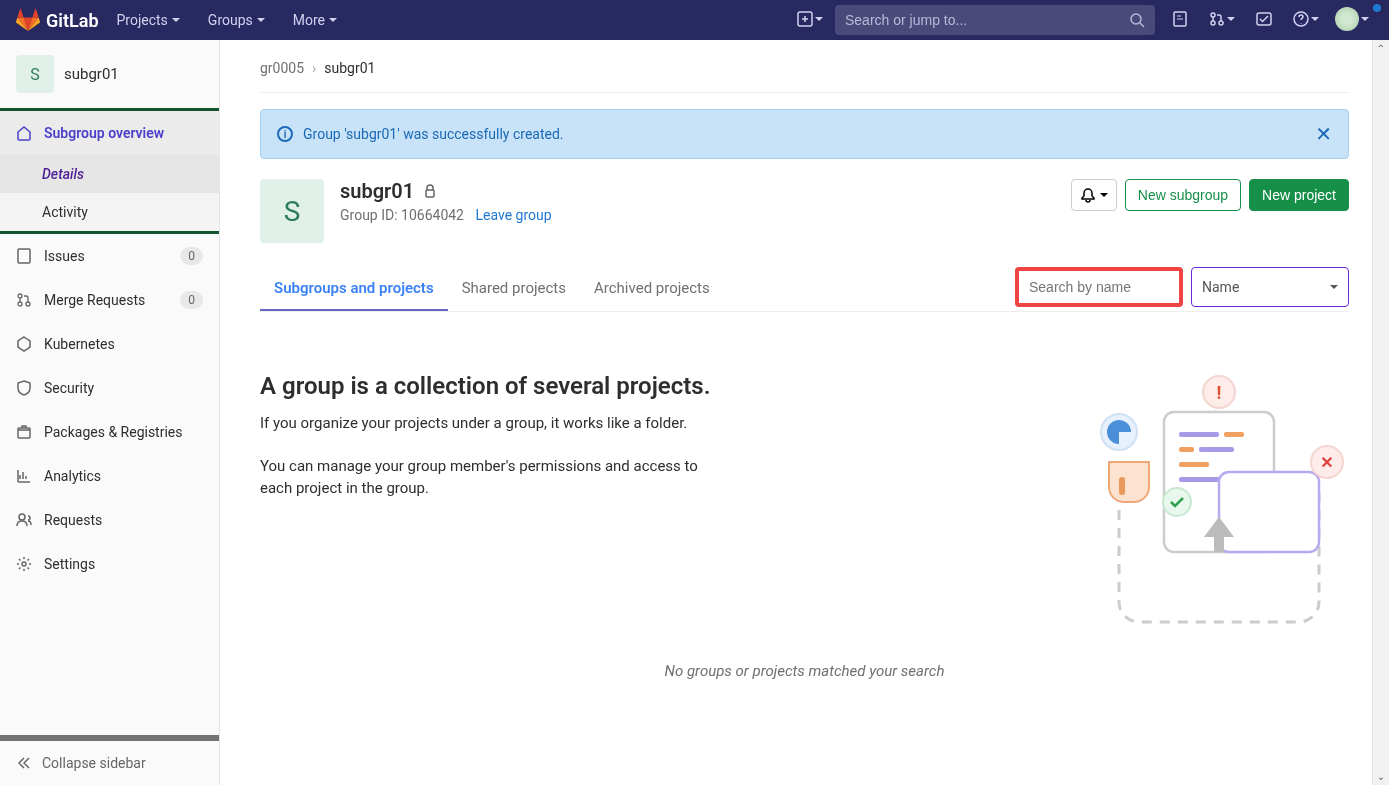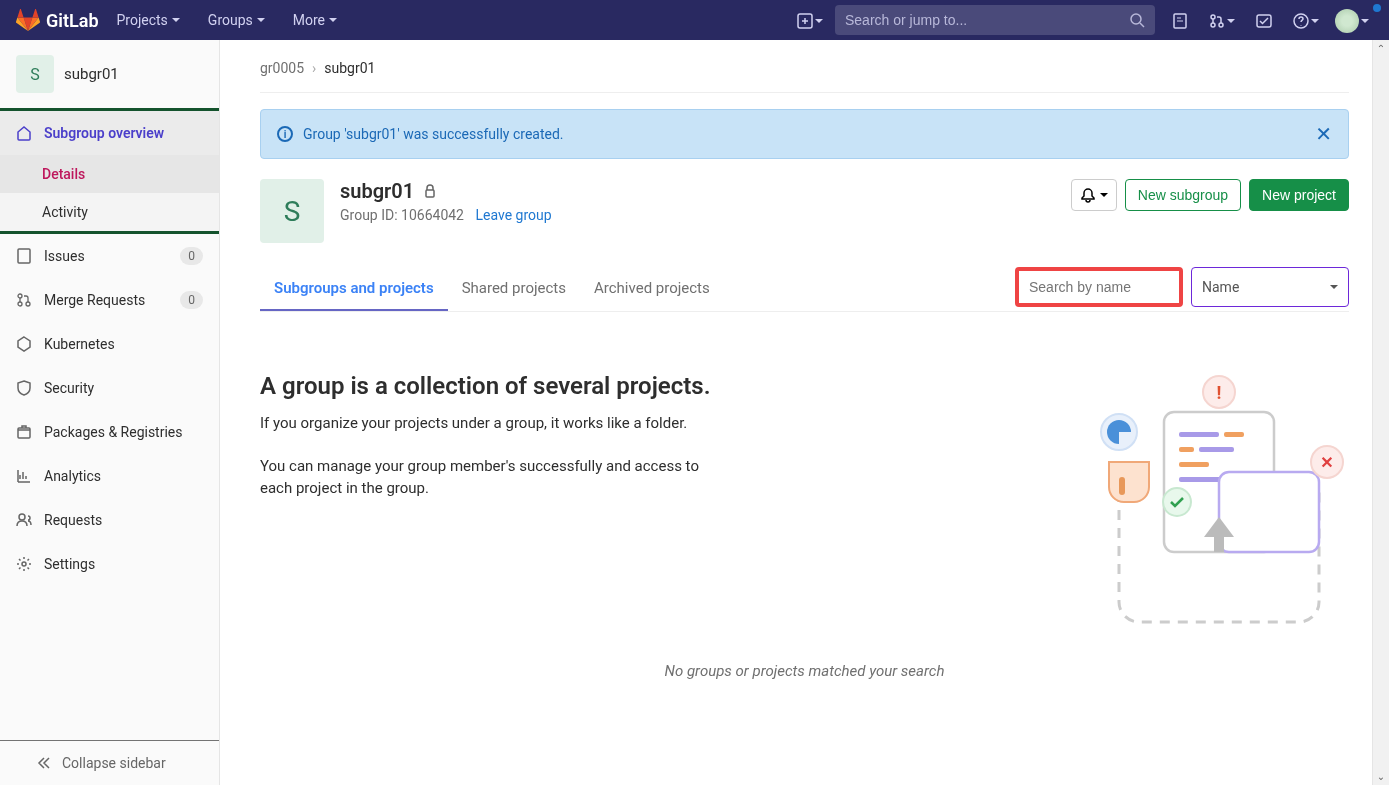--- a/index.html
+++ b/index.html
@@ -5,45 +5,45 @@
 * { box-sizing: border-box; margin: 0; padding: 0; }
 body { font-family: -apple-system, BlinkMacSystemFont, "Segoe UI", Roboto, sans-serif; font-size: 14px; color: #2e2e2e; background: #fff; overflow: hidden; }
 .page { width: 1389px; height: 785px; position: relative; display: flex; flex-direction: column; }
 
 
 .navbar { height: 40px; background: #292961; display: flex; align-items: center; padding: 0 16px; color: #fff; flex-shrink: 0; }
 .navbar-left { display: flex; align-items: center; gap: 8px; }
 .logo { display: flex; align-items: center; gap: 6px; font-weight: 600; font-size: 18px; }
 .logo svg { width: 24px; height: 24px; }
 .nav-item { display: flex; align-items: center; gap: 4px; padding: 0 10px; height: 40px; color: #d1d1f0; cursor: pointer; font-size: 14px; }
-.navbar-right { margin-left: auto; display: flex; align-items: flex-end; gap: 8px; }
+.navbar-right { margin-left: auto; display: flex; align-items: flex-start; gap: 8px; }
 .icon-btn { width: 34px; height: 28px; display: flex; align-items: center; justify-content: center; border-radius: 4px; color: #d1d1f0; cursor: pointer; position: relative;}
 .icon-dd { display: flex; align-items: center; gap: 2px; padding: 0 4px; height: 28px; color: #d1d1f0; cursor: pointer;}
 .search-box { width: 320px; height: 30px; background: #4a4a7a; border-radius: 4px; display: flex; align-items: center; padding: 0 10px; color: #b8b8d9; }
 .search-box input { background: none; border: none; outline: none; flex: 1; color: #fff; font-size: 14px; }
 .search-box input::placeholder { color: #b8b8d9; }
 .avatar { width: 24px; height: 24px; border-radius: 50%; background: radial-gradient(circle, #d0e8d0 30%, #a8c8a8 100%); }
 .blue-dot::after { content: ''; position: absolute; top: 2px; right: 6px; width: 8px; height: 8px; background: #1f78d1; border-radius: 50%; border: 2px solid #292961; }
 
 
 .body { flex: 1; display: flex; overflow: hidden; position: relative; }
 .sidebar { width: 220px; background: #fafafa; border-right: 1px solid #e5e5e5; display: flex; flex-direction: column; }
 .sb-header { display: flex; align-items: center; gap: 10px; padding: 15px 16px; }
 .sb-avatar { width: 38px; height: 38px; border-radius: 4px; background: #e1f0e8; color: #2e7d5a; display: flex; align-items: center; justify-content: center; font-size: 16px; }
 .sb-title { font-size: 15px; color: #2e2e2e; }
 .sb-section { border-top: 3px solid #14532d; }
 .sb-item { display: flex; align-items: center; gap: 12px; padding: 0 16px; height: 44px; color: #2e2e2e; cursor: pointer; font-size: 14px; }
 .sb-item.active { background: #ebebeb; color: #4b3fca; font-weight: 600; }
 .sb-item .badge { margin-left: auto; background: #e8e8e8; border-radius: 10px; padding: 0 8px; font-size: 12px; color: #666; height: 18px; line-height: 18px; }
 .sb-subitem { padding: 0 16px 0 42px; height: 38px; display: flex; align-items: center; color: #2e2e2e; cursor: pointer; font-size: 14px; }
-.sb-subitem.selected { background: #e6e6e6; color: #be185d; font-weight: 500; border-left: 0; }
+.sb-subitem.selected { background: #e6e6e6; color: #4c1d95; font-weight: 500; border-left: 0; font-style: italic; }
 .sb-subgroup { background: #f4f4f4; }
 .sb-icon { width: 16px; height: 16px; color: #666; flex-shrink: 0; }
 .sb-item.active .sb-icon { color: #4b3fca; }
-.sb-footer { margin-top: auto; border-top: 1px solid #737373; padding-left: 20px; }
+.sb-footer { margin-top: auto; border-top: 6px solid #737373; }
 .sb-collapse { display: flex; align-items: center; gap: 10px; padding: 0 16px; height: 44px; color: #666; cursor: pointer; }
 
 
 .content { flex: 1; overflow: auto; padding: 20px 40px; }
 .breadcrumb { font-size: 14px; color: #707070; padding-bottom: 16px; display: flex; align-items: center; gap: 8px; }
 .breadcrumb-sep { color: #aaa; }
 .breadcrumb-current { color: #2e2e2e; }
 .hr { border-top: 1px solid #eee; margin-bottom: 16px; }
 
 .alert { background: #c8e3f7; border: 1px solid #a8d0f0; border-radius: 4px; padding: 14px 16px; display: flex; align-items: center; gap: 10px; margin-bottom: 20px; color: #1b69b6; }
@@ -309,21 +309,21 @@
             <span>Name</span>
             <span class="caret"></span>
           </div>
         </div>
       </div>
 
       <div class="empty">
         <div class="empty-text">
           <h2>A group is a collection of several projects.</h2>
           <p>If you organize your projects under a group, it works like a folder.</p>
-          <p>You can manage your group member's successfully and access to each project in the group.</p>
+          <p>You can manage your group member's permissions and access to each project in the group.</p>
         </div>
         <div class="empty-img">
           <svg viewBox="0 0 260 260" width="260" height="260">
             <path d="M30 120 v110 a20 20 0 0020 20 h160 a20 20 0 0020-20 V120" fill="none" stroke="#ccc" stroke-width="3" stroke-dasharray="10 8"></path>
             <path d="M20 90 h40 v25 a15 15 0 01-15 15 h-10 a15 15 0 01-15-15 z" fill="#fde2cf" stroke="#f0a878" stroke-width="2"></path>
             <rect x="30" y="105" width="6" height="18" rx="3" fill="#e8985a"></rect>
             <rect x="75" y="40" width="110" height="140" rx="10" fill="#fff" stroke="#ccc" stroke-width="2.5"></rect>
             <rect x="90" y="60" width="40" height="5" rx="2" fill="#a89ae8"></rect>
             <rect x="135" y="60" width="20" height="5" rx="2" fill="#f0a060"></rect>
             <rect x="90" y="75" width="15" height="5" rx="2" fill="#f0a060"></rect>

